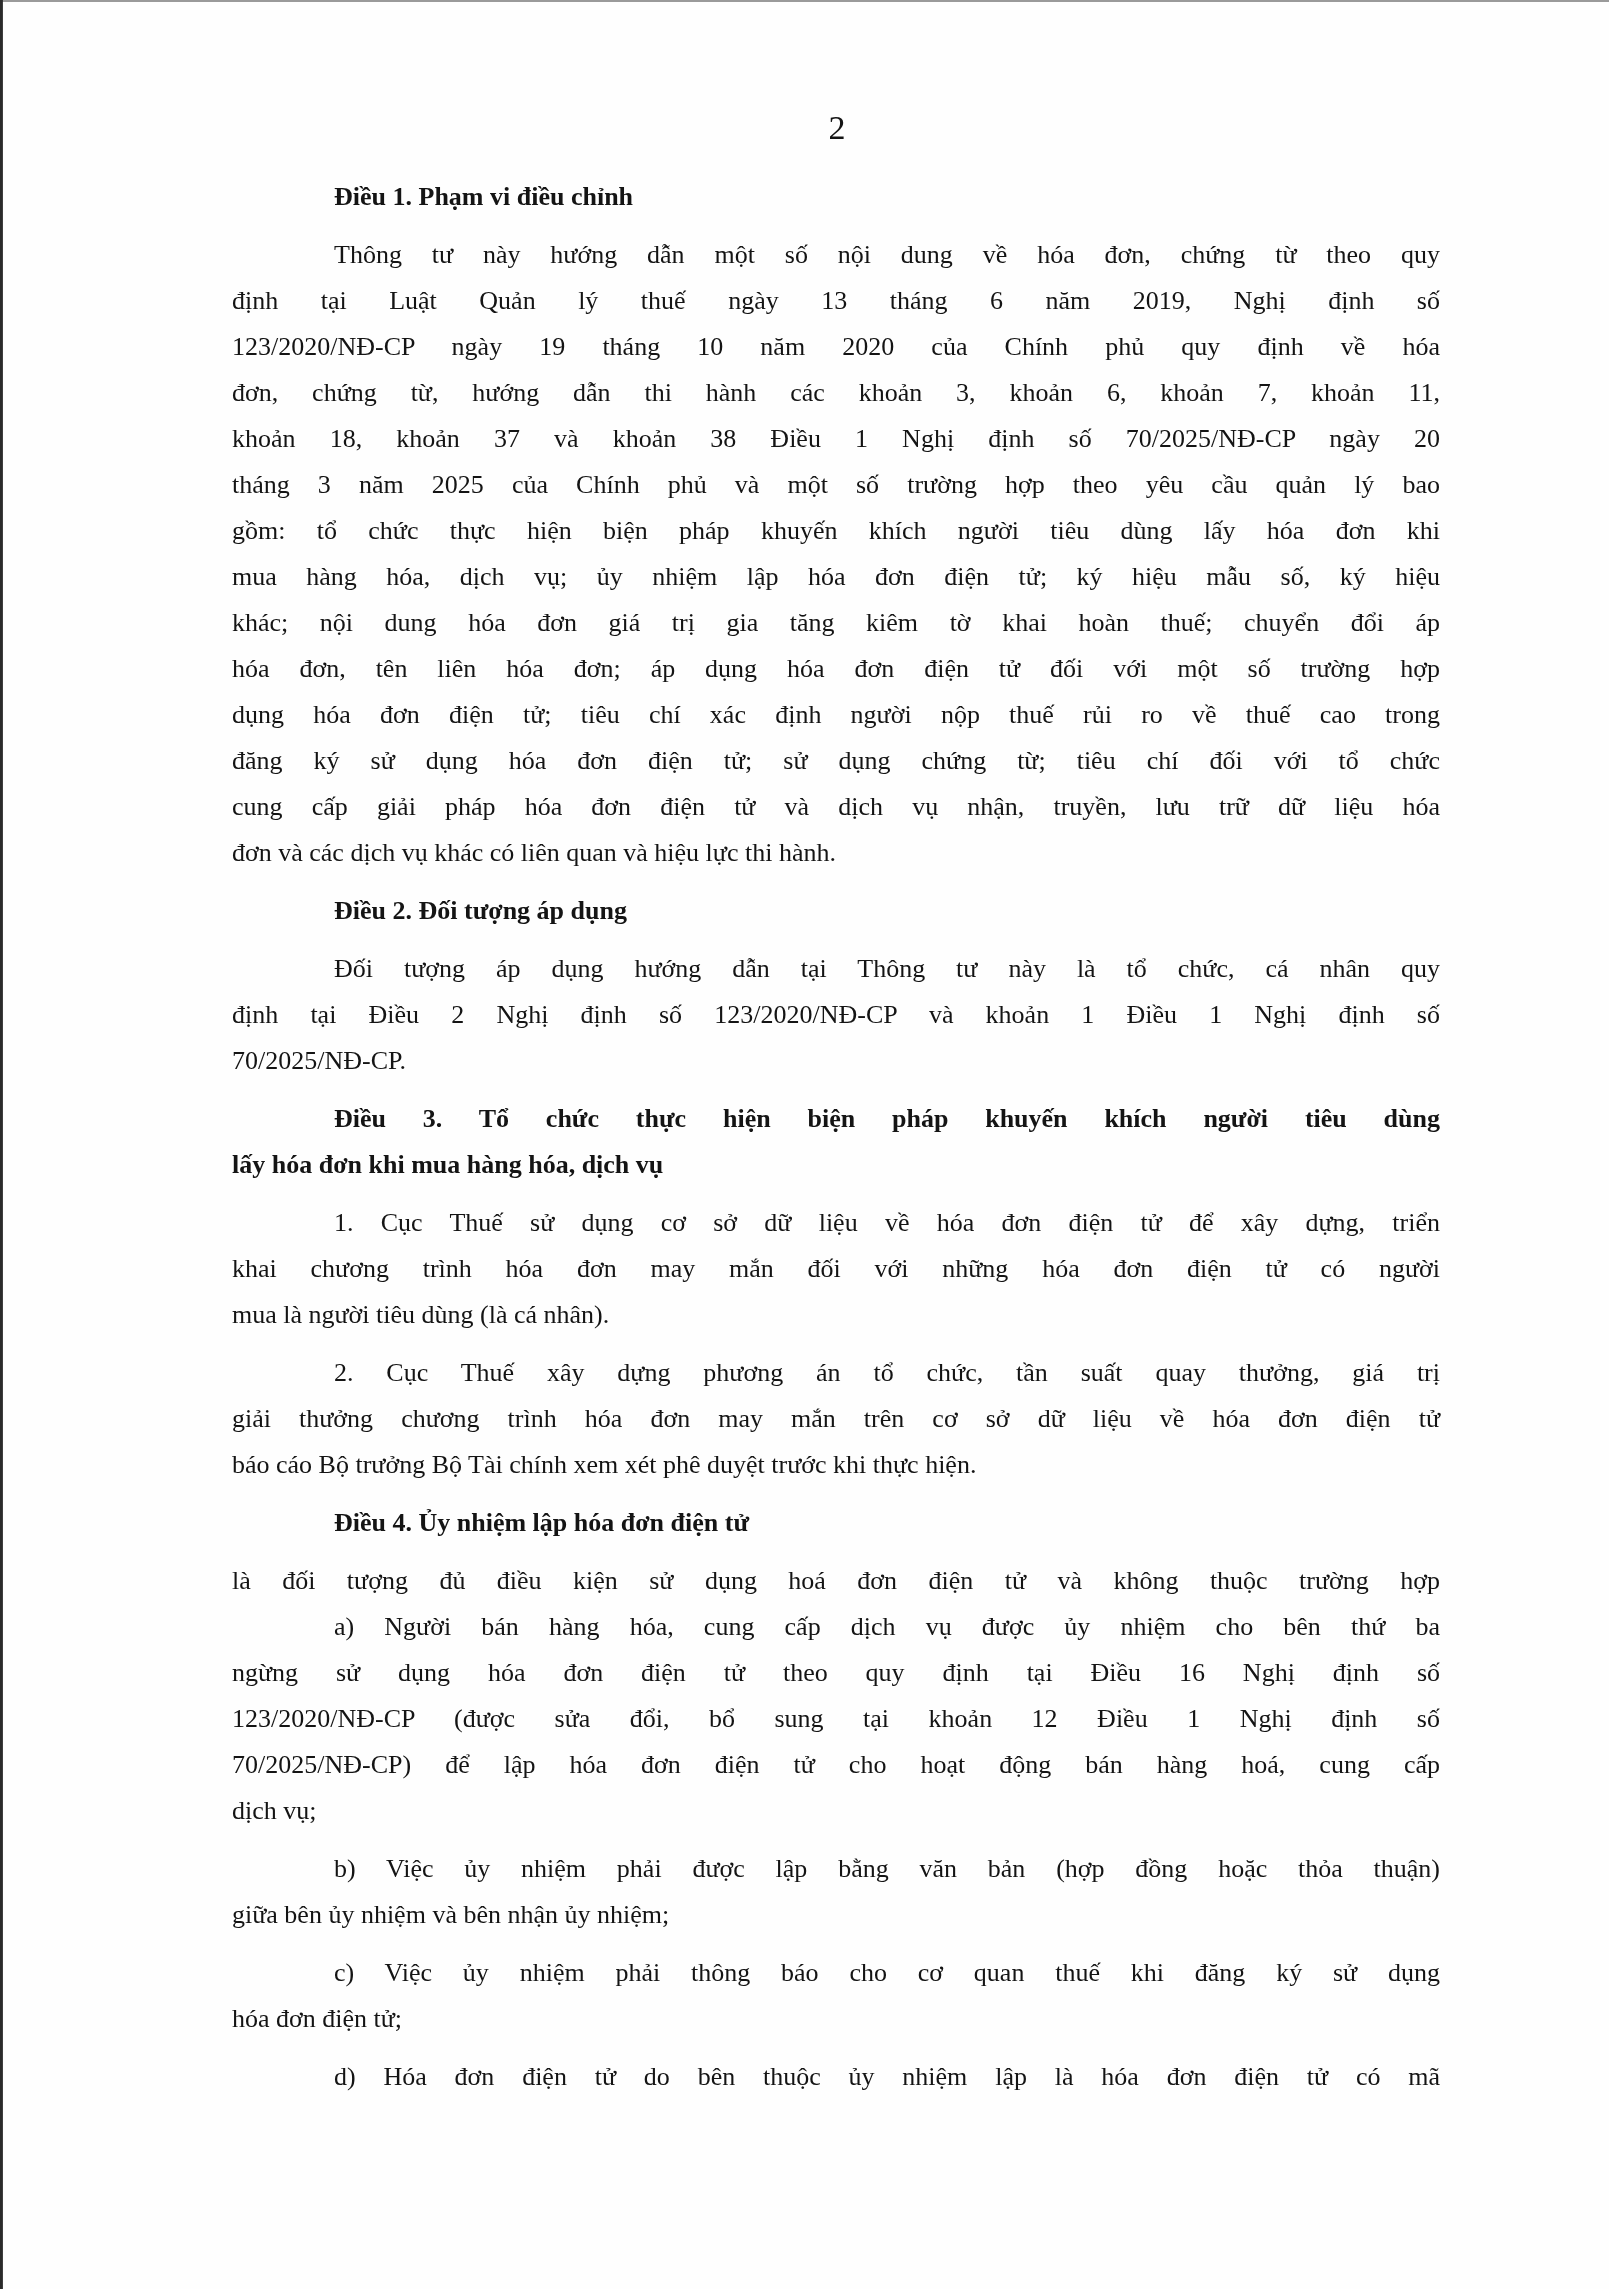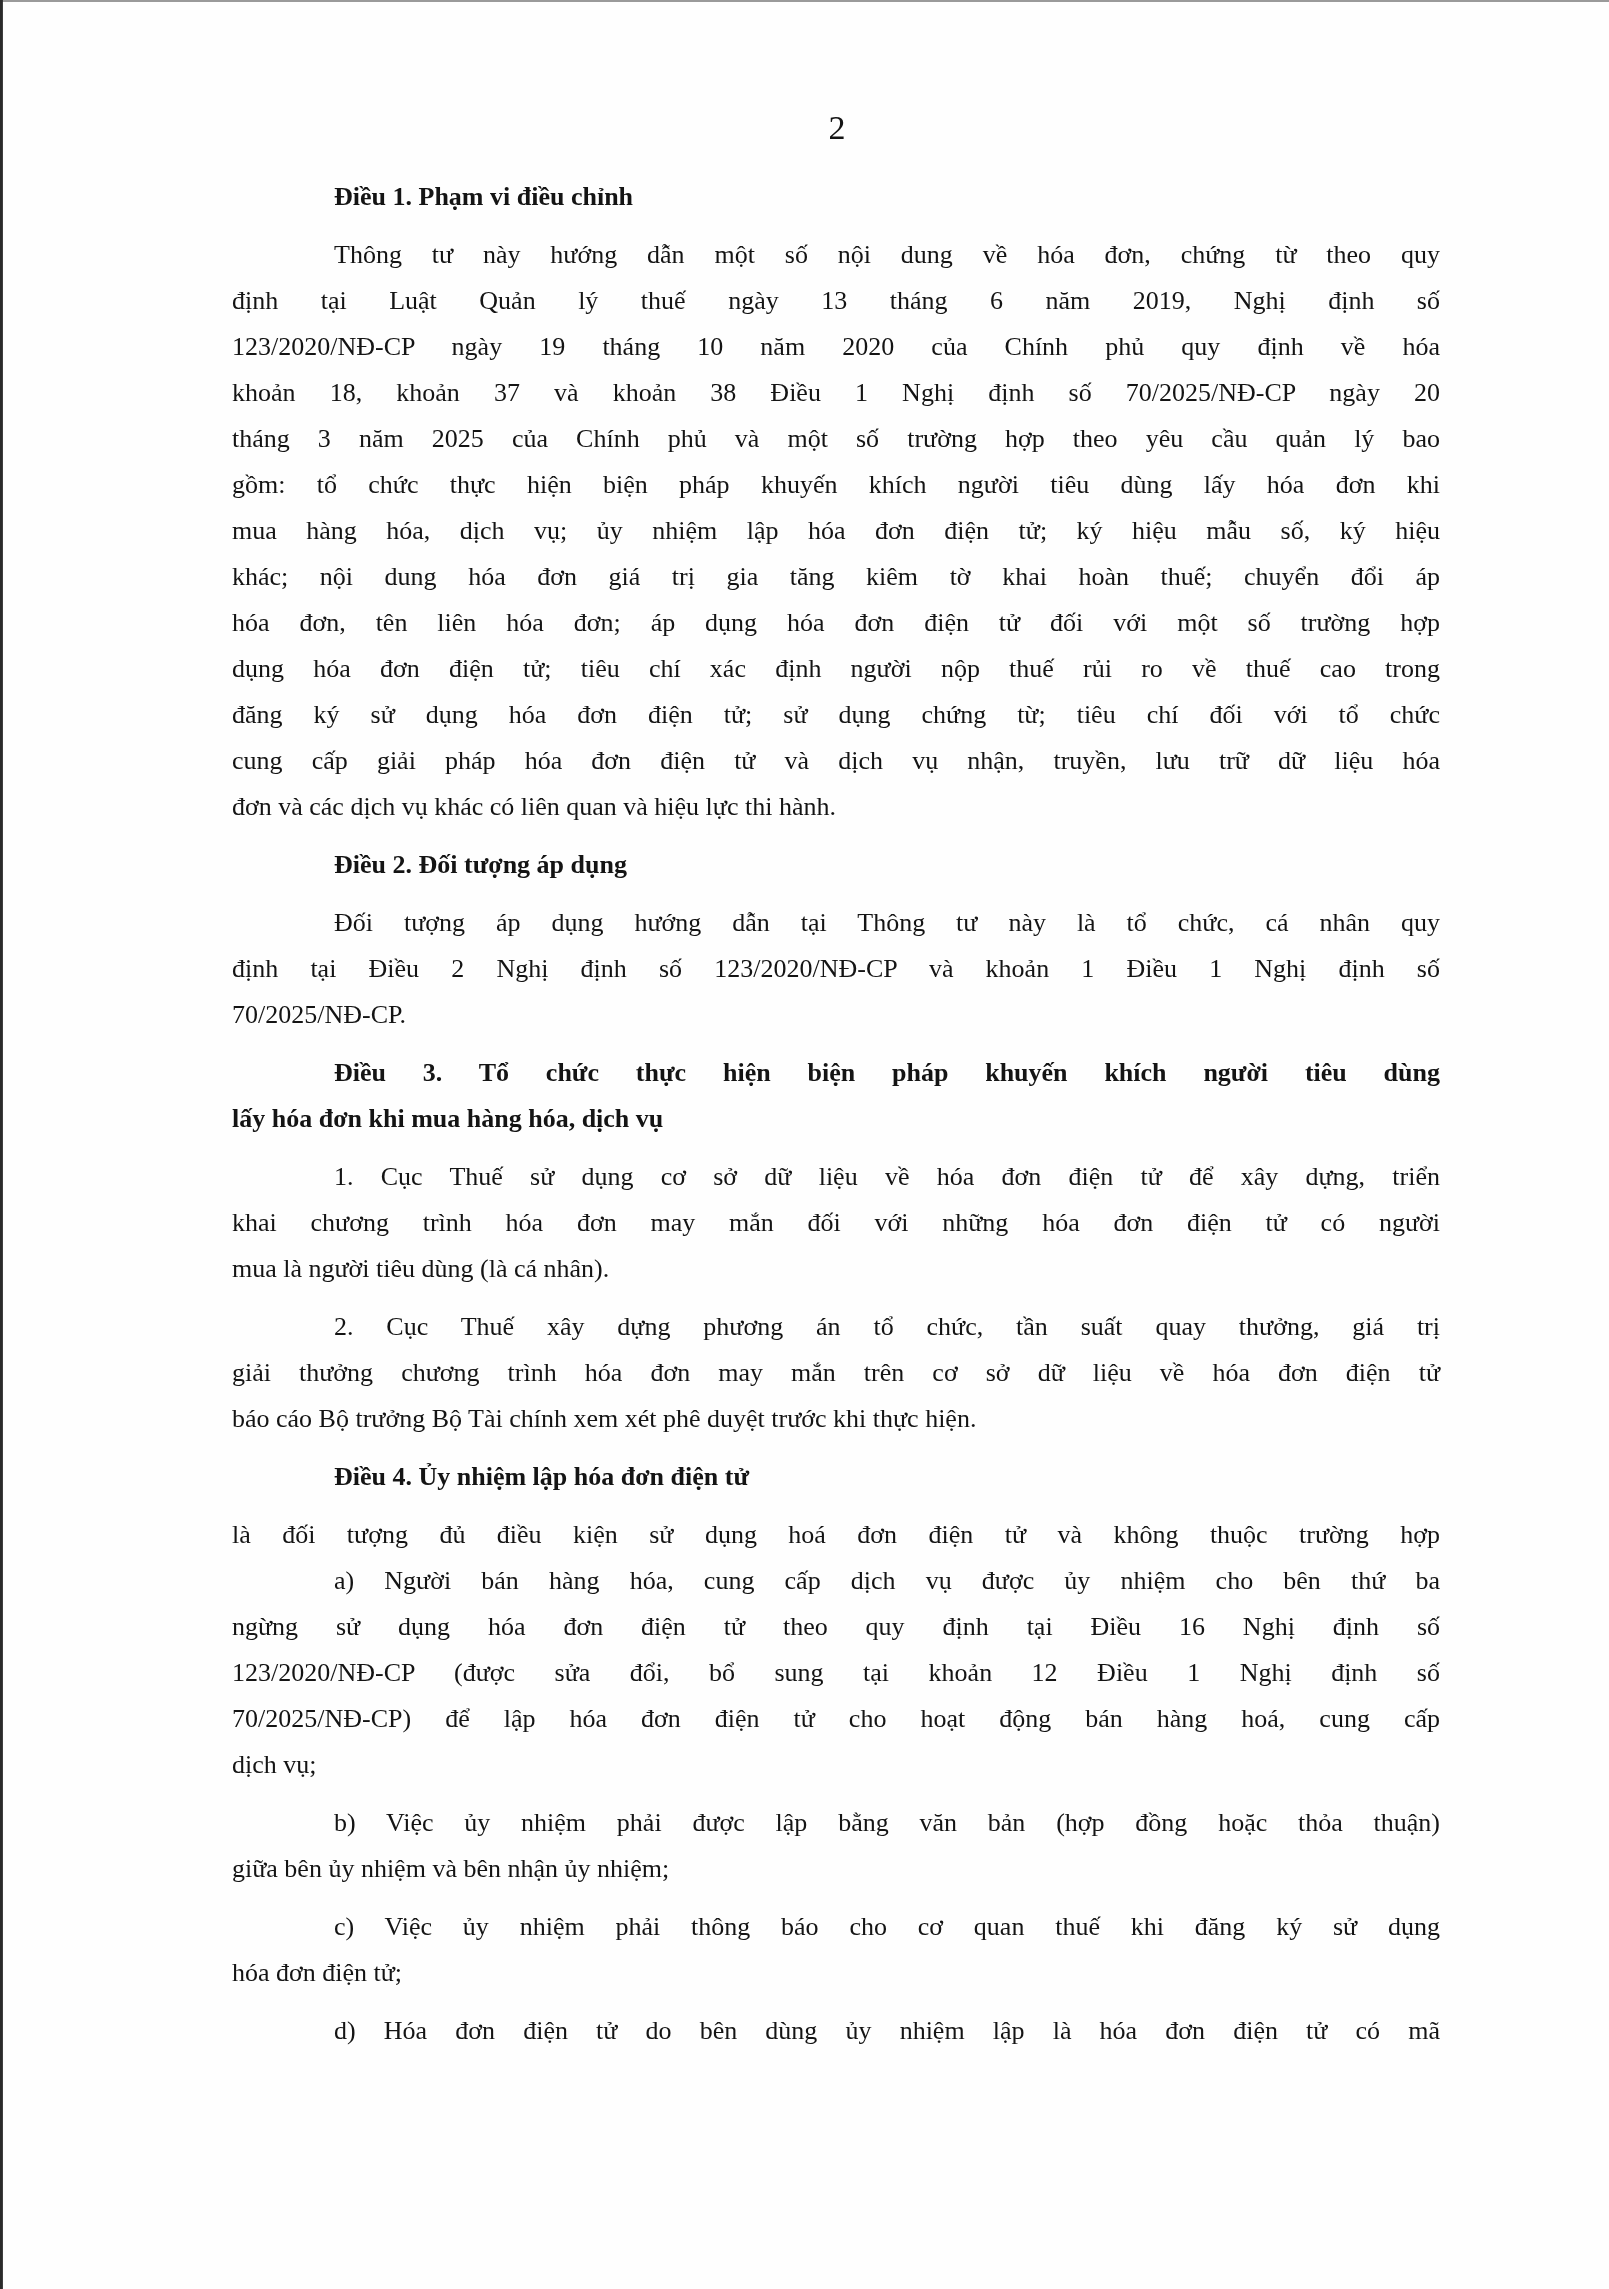--- a/index.html
+++ b/index.html
@@ -33,20 +33,21 @@
 <div class="page">
   <div class="page-number">2</div>
   <div class="content" id="content">
       <div class="para first bold">
         <span class="line indent last">Điều 1. Phạm vi điều chỉnh</span>
       </div>
       <div class="para">
         <span class="line indent">Thông tư này hướng dẫn một số nội dung về hóa đơn, chứng từ theo quy</span>
         <span class="line">định tại Luật Quản lý thuế ngày 13 tháng 6 năm 2019, Nghị định số</span>
         <span class="line">123/2020/NĐ-CP ngày 19 tháng 10 năm 2020 của Chính phủ quy định về hóa</span>
+        <span class="line">đơn, chứng từ, hướng dẫn thi hành các khoản 3, khoản 6, khoản 7, khoản 11,</span>
         <span class="line">khoản 18, khoản 37 và khoản 38 Điều 1 Nghị định số 70/2025/NĐ-CP ngày 20</span>
         <span class="line">tháng 3 năm 2025 của Chính phủ và một số trường hợp theo yêu cầu quản lý bao</span>
         <span class="line">gồm: tổ chức thực hiện biện pháp khuyến khích người tiêu dùng lấy hóa đơn khi</span>
         <span class="line">mua hàng hóa, dịch vụ; ủy nhiệm lập hóa đơn điện tử; ký hiệu mẫu số, ký hiệu</span>
         <span class="line">khác; nội dung hóa đơn giá trị gia tăng kiêm tờ khai hoàn thuế; chuyển đổi áp</span>
         <span class="line">hóa đơn, tên liên hóa đơn; áp dụng hóa đơn điện tử đối với một số trường hợp</span>
         <span class="line">dụng hóa đơn điện tử; tiêu chí xác định người nộp thuế rủi ro về thuế cao trong</span>
         <span class="line">đăng ký sử dụng hóa đơn điện tử; sử dụng chứng từ; tiêu chí đối với tổ chức</span>
         <span class="line">cung cấp giải pháp hóa đơn điện tử và dịch vụ nhận, truyền, lưu trữ dữ liệu hóa</span>
         <span class="line last">đơn và các dịch vụ khác có liên quan và hiệu lực thi hành.</span>
@@ -86,17 +87,17 @@
       </div>
       <div class="para">
         <span class="line indent">b) Việc ủy nhiệm phải được lập bằng văn bản (hợp đồng hoặc thỏa thuận)</span>
         <span class="line last">giữa bên ủy nhiệm và bên nhận ủy nhiệm;</span>
       </div>
       <div class="para">
         <span class="line indent">c) Việc ủy nhiệm phải thông báo cho cơ quan thuế khi đăng ký sử dụng</span>
         <span class="line last">hóa đơn điện tử;</span>
       </div>
       <div class="para">
-        <span class="line indent">d) Hóa đơn điện tử do bên dùng ủy nhiệm lập là hóa đơn điện tử có mã</span>
+        <span class="line indent">d) Hóa đơn điện tử do bên thuộc ủy nhiệm lập là hóa đơn điện tử có mã</span>
       </div>
     </div>
 </div>
 
 
 </body></html>

